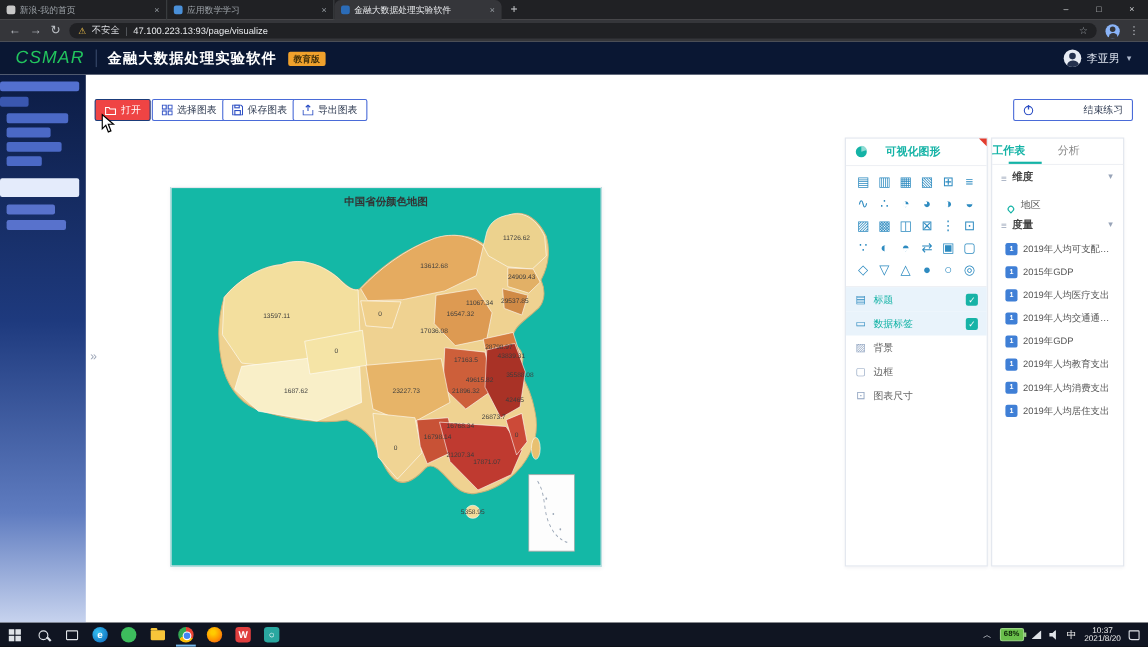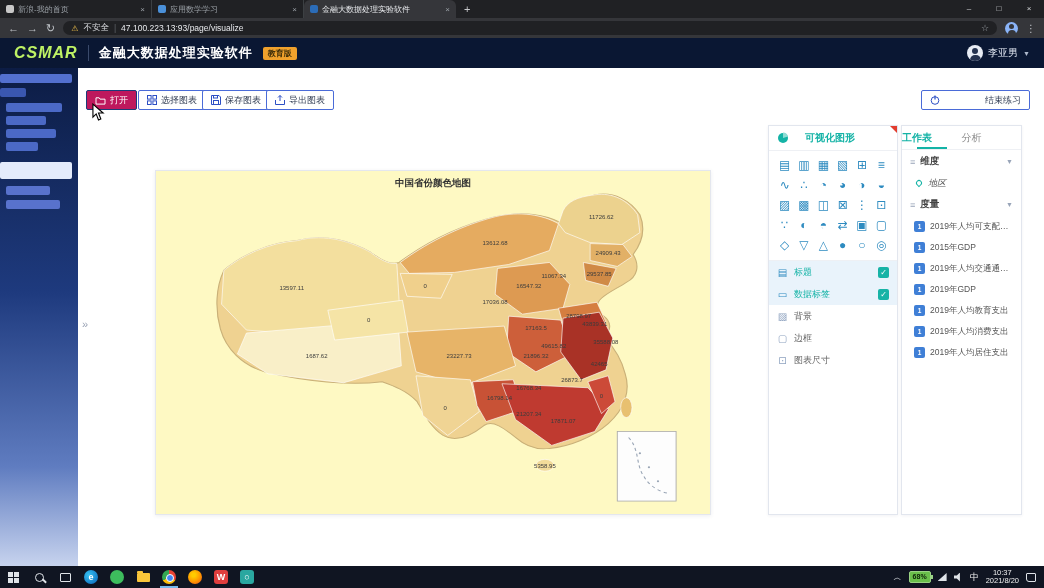--- a/index.html
+++ b/index.html
@@ -32,21 +32,21 @@
   .omni-url { flex:1; color:#e8eaed; }
   .star { color:#9aa0a6; font-size:9px; }
   .profile { width:13px; height:13px; border-radius:50%; background:#8ab4f8; position:relative; }
   .profile::before { content:""; position:absolute; left:4px; top:2px; width:5px; height:5px; border-radius:50%; background:#35363a; }
   .profile::after { content:""; position:absolute; left:2.5px; top:8px; width:8px; height:5px; border-radius:4px 4px 0 0; background:#35363a; }
   .menu3 { color:#bdc1c6; font-size:10px; }
 
   
   .appheader { position:absolute; left:0; top:38px; right:0; height:30px; background:#0a1733;
     display:flex; align-items:center; padding:0 14px; gap:10px; }
-  .logo { color:#bef264; font-weight:bold; font-size:16px; letter-spacing:1px; font-style:italic; }
+  .logo { color:#22c55e; font-weight:normal; font-size:16px; letter-spacing:1px; font-style:italic; }
   .hdr-div { width:1px; height:16px; background:#3a4a6b; }
   .apptitle { color:#fff; font-weight:bold; font-size:13px; letter-spacing:1px; }
   .badge { background:#f0a12c; color:#41300a; font-size:8px; padding:1px 5px; border-radius:2px; font-weight:bold; }
   .userbox { margin-left:auto; display:flex; align-items:center; gap:5px; color:#dfe5f0; font-size:10px; }
   .uavatar { width:16px; height:16px; border-radius:50%; background:#e8ecf4; position:relative; overflow:hidden; }
   .uavatar::before { content:""; position:absolute; left:5px; top:3px; width:6px; height:6px; border-radius:50%; background:#24314e; }
   .uavatar::after { content:""; position:absolute; left:2.5px; top:10px; width:11px; height:7px; border-radius:5px 5px 0 0; background:#24314e; }
   .caret { font-size:7px; color:#aeb8cc; }
 
   
@@ -56,26 +56,26 @@
   .sbar { position:absolute; height:9px; border-radius:2px; }
   .sbar.sel { height:17px; }
   .expander { position:absolute; left:82px; top:250px; color:#9aa3b5; font-size:11px; }
 
   
   .toolbar { position:absolute; left:86px; top:22px; right:14px; height:22px; }
   .btn { position:absolute; top:0; height:20px; border:1px solid #4a6bd8; border-radius:2px;
     background:#fff; color:#2f3b52; font-size:9px; display:flex; align-items:center; gap:4px;
     padding:0 8px; }
   .btn svg { display:block; }
-  .btn.primary { background:#be185d; border-color:#1b3b79; color:#fff; }
+  .btn.primary { background:#ef4444; border-color:#1b3b79; color:#fff; }
   .cursor { position:absolute; left:6px; top:13px; z-index:40; }
 
   
-  .map-panel { position:absolute; left:155px; top:102px; width:556px; height:345px;
-    background:#fef9c3; border:1px solid #e4e7ee; box-shadow:0 1px 4px rgba(30,40,80,.08);padding-left:24px; }
+  .map-panel { position:absolute; left:155px; top:102px; width:392px; height:345px;
+    background:#14b8a6; border:1px solid #e4e7ee; box-shadow:0 1px 4px rgba(30,40,80,.08);padding-left:24px; }
   .map-title { position:absolute; top:6px; left:0; width:100%; text-align:center;
     font-size:9.5px; font-weight:bold; color:#333; }
   .china { position:absolute; left:0; top:0; width:100%; height:100%; }
   .map-labels { position:absolute; inset:0; }
   .map-label { position:absolute; transform:translate(-50%,-50%); font-size:6px; color:#3c3c3c; white-space:nowrap; }
 
   
   .panel { position:absolute; background:#fff; border:1px solid #e2e6ee; box-shadow:0 1px 3px rgba(30,40,80,.06); }
   .viz-panel { left:768px; top:57px; width:130px; height:390px; }
   .data-panel { left:901px; top:57px; width:121px; height:390px; }
@@ -99,22 +99,22 @@
   .fmt-ic { font-size:10px; color:#8fa3c0; width:11px; text-align:center; }
   .fmt-row.sel .fmt-ic { color:#2e8bc0; }
   .fmt-label { flex:1; }
   .cb { width:11px; height:11px; border-radius:2px; background:#17b3a6; color:#fff; font-size:8px;
     line-height:11px; text-align:center; }
 
   .sect-hdr { height:23px; display:flex; align-items:center; gap:5px; padding:0 8px;
     font-size:9.5px; font-weight:bold; color:#444; }
   .sect-hdr .sic { color:#98a4b8; font-size:9px; }
   .sect-hdr .chev { margin-left:auto; color:#98a4b8; font-size:7px; }
-  .dim-row { height:20px; display:flex; align-items:center; gap:6px; padding:0 8px 0 14px;
-    font-size:9px; color:#555;font-style:italic; }
+  .dim-row { height:20px; display:flex; align-items:flex-end; gap:6px; padding:0 8px 0 14px;
+    font-size:9px; color:#555; }
   .pin { width:6px; height:6px; border:1.6px solid #14b3a6; border-radius:50% 50% 50% 0;
     transform:rotate(-45deg); flex:0 0 auto; }
   .m-row { height:21px; display:flex; align-items:center; gap:5px; padding:0 6px 0 12px;
     font-size:8.5px; color:#555; }
   .m-ic { width:11px; height:11px; border-radius:2px; background:#3f7fd6; color:#fff;
     font-size:6.5px; font-weight:bold; line-height:11px; text-align:center; flex:0 0 auto; }
   .m-label { flex:1; white-space:nowrap; overflow:hidden; text-overflow:ellipsis; }
 
   
   .taskbar { position:absolute; left:0; bottom:0; width:1044px; height:22px; background:#101522;
@@ -425,20 +425,24 @@
             <div class="m-row">
               <span class="m-ic">1</span>
               <span class="m-label">2019年人均可支配收入</span>
             </div>
             <div class="m-row">
               <span class="m-ic">1</span>
               <span class="m-label">2015年GDP</span>
             </div>
             <div class="m-row">
               <span class="m-ic">1</span>
+              <span class="m-label">2019年人均医疗支出</span>
+            </div>
+            <div class="m-row">
+              <span class="m-ic">1</span>
               <span class="m-label">2019年人均交通通信支出</span>
             </div>
             <div class="m-row">
               <span class="m-ic">1</span>
               <span class="m-label">2019年GDP</span>
             </div>
             <div class="m-row">
               <span class="m-ic">1</span>
               <span class="m-label">2019年人均教育支出</span>
             </div>

